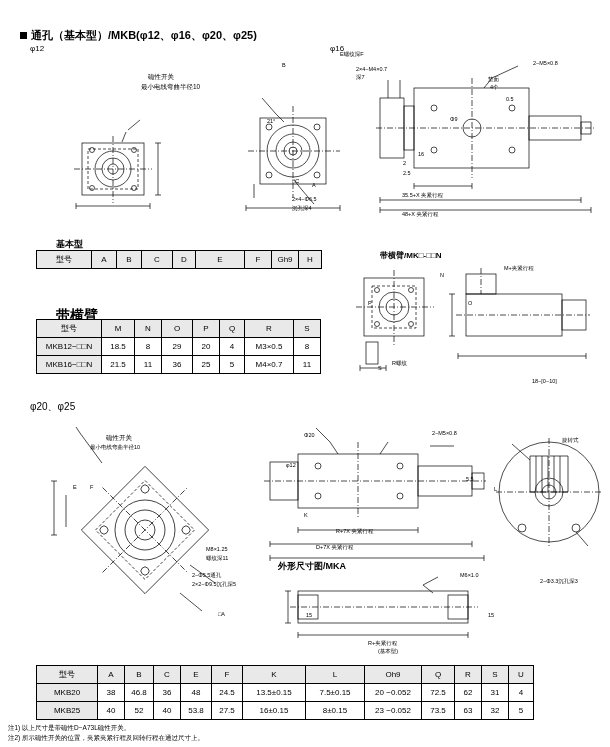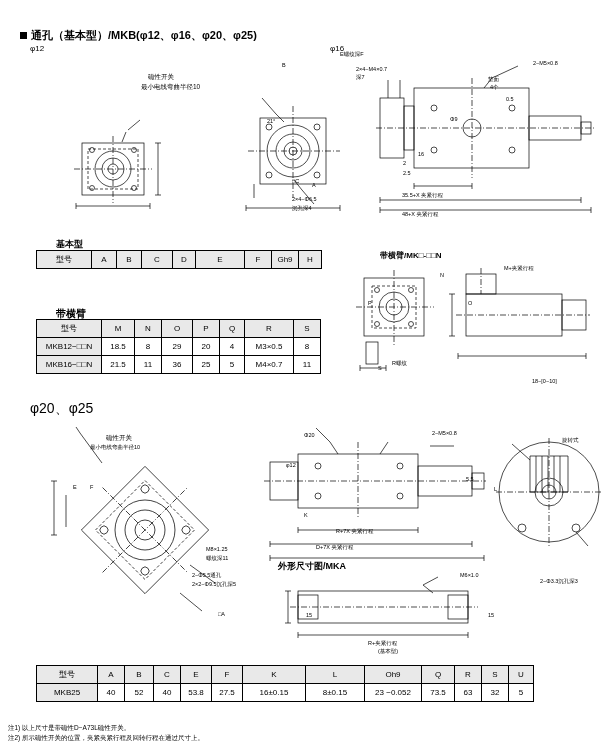--- a/index.html
+++ b/index.html
@@ -170,21 +170,21 @@
         <th style="width:48px">E</th>
         <th style="width:26px">F</th>
         <th style="width:26px">Gh9</th>
         <th style="width:22px">H</th>
       </tr>
     </thead>
     <tbody>
     </tbody>
   </table>
 
-  <div class="lbl b" style="left:36px;top:307px;font-size:10px;">带横臂</div>
+  <div class="lbl b" style="left:36px;top:307px;font-size:14px;">带横臂</div>
   <table class="t" style="left:36px;top:319px;">
     <thead>
       <tr>
         <th class="first" style="width:64px">型号</th>
         <th style="width:32px">M</th>
         <th style="width:26px">N</th>
         <th style="width:30px">O</th>
         <th style="width:26px">P</th>
         <th style="width:24px">Q</th>
         <th style="width:48px">R</th>
@@ -246,21 +246,21 @@
     </svg>
   </div>
   <div class="lbl xs" style="left:484px;top:265px;">M+夹紧行程</div>
   <div class="lbl xs" style="left:420px;top:272px;">N</div>
   <div class="lbl xs" style="left:348px;top:300px;">P</div>
   <div class="lbl xs" style="left:448px;top:300px;">O</div>
   <div class="lbl xs" style="left:358px;top:365px;">S</div>
   <div class="lbl xs" style="left:372px;top:360px;">R螺纹</div>
   <div class="lbl xs" style="left:512px;top:378px;">18−[0−10]</div>
 
-  <div class="lbl" style="left:10px;top:400px;font-size:14px;">φ20、φ25</div>
+  <div class="lbl" style="left:10px;top:400px;font-size:10px;">φ20、φ25</div>
 
   <div class="dwg" style="left:40px;top:415px;">
     <svg width="210" height="230" viewBox="0 0 210 230">
       <g stroke="#000" fill="none" stroke-width="0.7">
         <g transform="rotate(-45 105 115)">
           <rect x="60" y="70" width="90" height="90"></rect>
           <rect x="70" y="80" width="70" height="70" stroke-dasharray="3,2"></rect>
           <circle cx="105" cy="115" r="30"></circle>
           <circle cx="105" cy="115" r="20"></circle>
           <circle cx="105" cy="115" r="10"></circle>
@@ -386,20 +386,35 @@
         <th style="width:58px">L</th>
         <th style="width:56px">Oh9</th>
         <th style="width:32px">Q</th>
         <th style="width:26px">R</th>
         <th style="width:26px">S</th>
         <th style="width:24px">U</th>
       </tr>
     </thead>
     <tbody>
       <tr>
+        <td class="first">MKB20</td>
+        <td>38</td>
+        <td>46.8</td>
+        <td>36</td>
+        <td>48</td>
+        <td>24.5</td>
+        <td>13.5±0.15</td>
+        <td>7.5±0.15</td>
+        <td>20 −0.052</td>
+        <td>72.5</td>
+        <td>62</td>
+        <td>31</td>
+        <td>4</td>
+      </tr>
+      <tr>
         <td class="first">MKB25</td>
         <td>40</td>
         <td>52</td>
         <td>40</td>
         <td>53.8</td>
         <td>27.5</td>
         <td>16±0.15</td>
         <td>8±0.15</td>
         <td>23 −0.052</td>
         <td>73.5</td>

